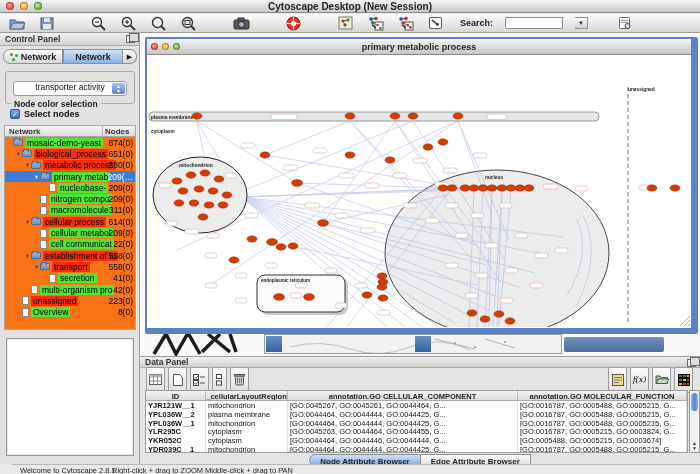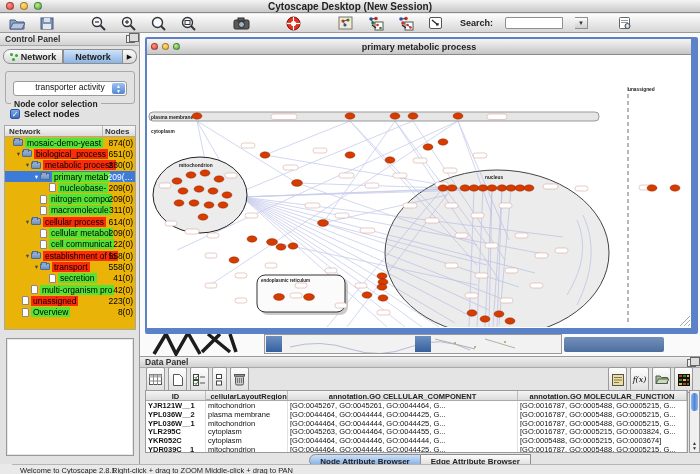--- a/index.html
+++ b/index.html
@@ -55,21 +55,21 @@
   #select-nodes-row { left:10px; top:76px; display:flex; align-items:center; gap:4px; }
   #sn-check { width:10px; height:10px; border-radius:2px; background:linear-gradient(#7fa9e4,#3c6fc4);
     border:1px solid #2d54a0; color:#fff; font-size:8px; line-height:9px; text-align:center; }
   #sn-label { font-size:9px; font-weight:bold; color:#111; }
 
   #tree-header { left:4px; top:92px; width:132px; height:12px; background:linear-gradient(#f6f6f6,#dcdcdc);
     border:1px solid #a8a8a8; display:flex; font-size:8px; font-weight:bold; color:#333; }
   #tree-header .c1 { flex:1; padding:1px 0 0 4px; border-right:1px solid #bbb; }
   #tree-header .c2 { width:32px; padding:1px 2px 0 2px; }
 
-  #tree { left:4px; top:104px; width:132px; height:193px; background:#eab308; border:1px solid #a8a8a8; border-top:none;
+  #tree { left:4px; top:104px; width:132px; height:193px; background:#f97316; border:1px solid #a8a8a8; border-top:none;
     overflow:hidden; }
   .trow { height:11.3px; display:flex; align-items:center; font-size:8.5px; white-space:nowrap; position:relative; }
   .trow.sel { background:#3d7bdb; }
   .arr { width:7px; font-size:5.5px; color:#444; text-align:center; flex:none; }
   .trow.sel .arr { color:#fff; }
   .tic { flex:none; margin-right:2px; position:relative; }
   .fold { width:10px; height:7px; background:linear-gradient(#9db6d8,#6f8fbf); border:1px solid #4a6a9a; border-radius:1px; }
   .fold:before { content:""; position:absolute; left:0; top:-2px; width:4px; height:2px; background:#8ca9cf; border:1px solid #4a6a9a; border-bottom:none; }
   .file { width:7px; height:9px; background:#fff; border:1px solid #888; border-radius:0 2px 0 0; }
   .tlab { padding:0 2px; color:#000; }

